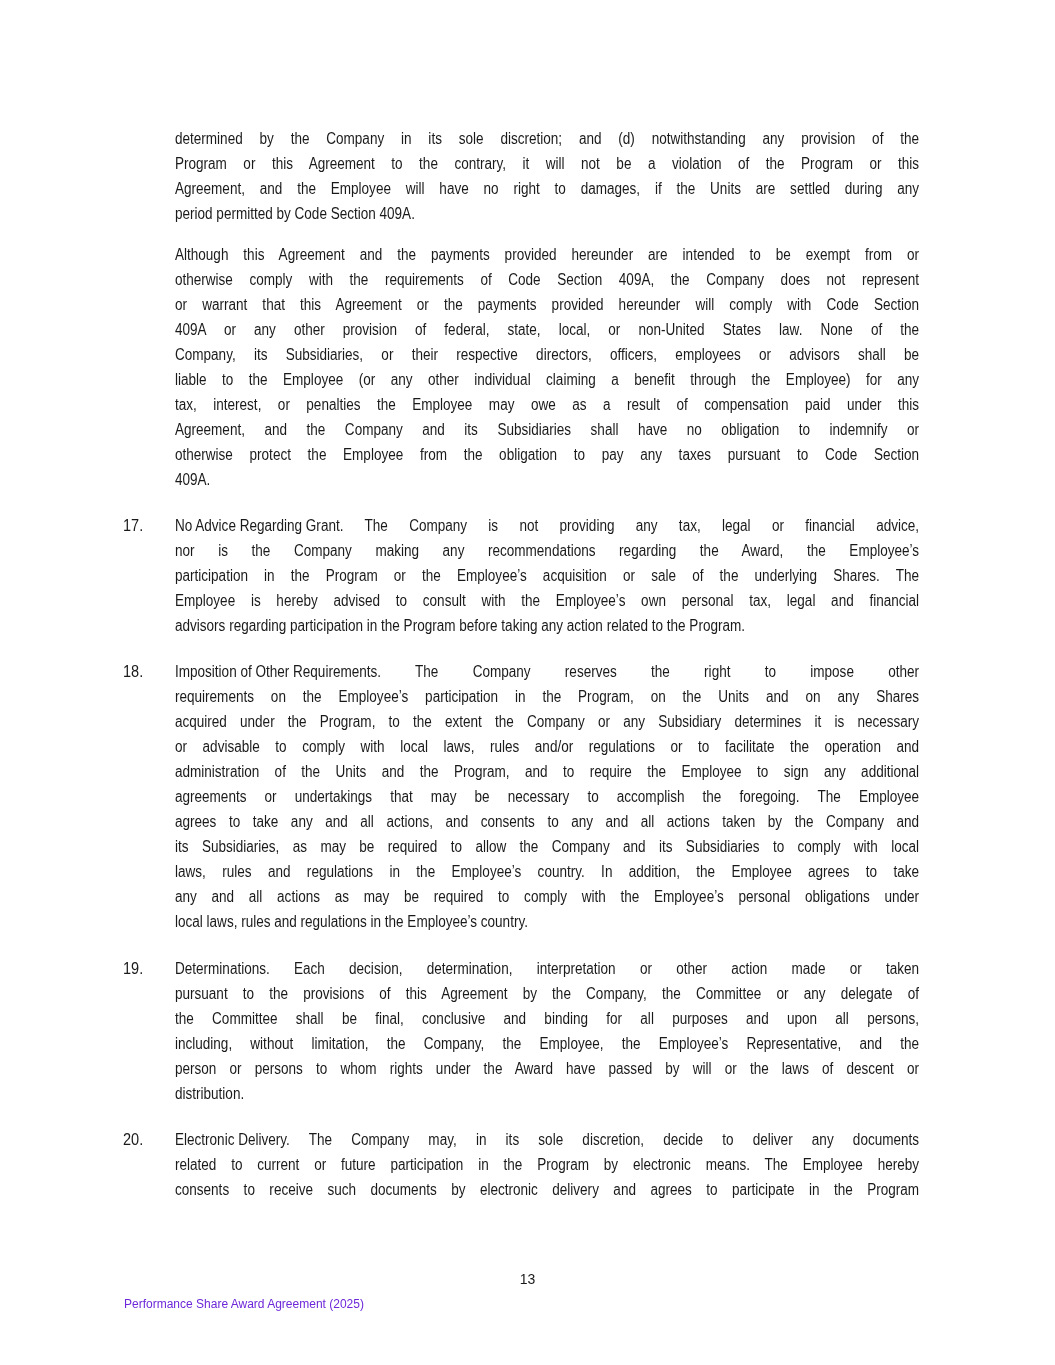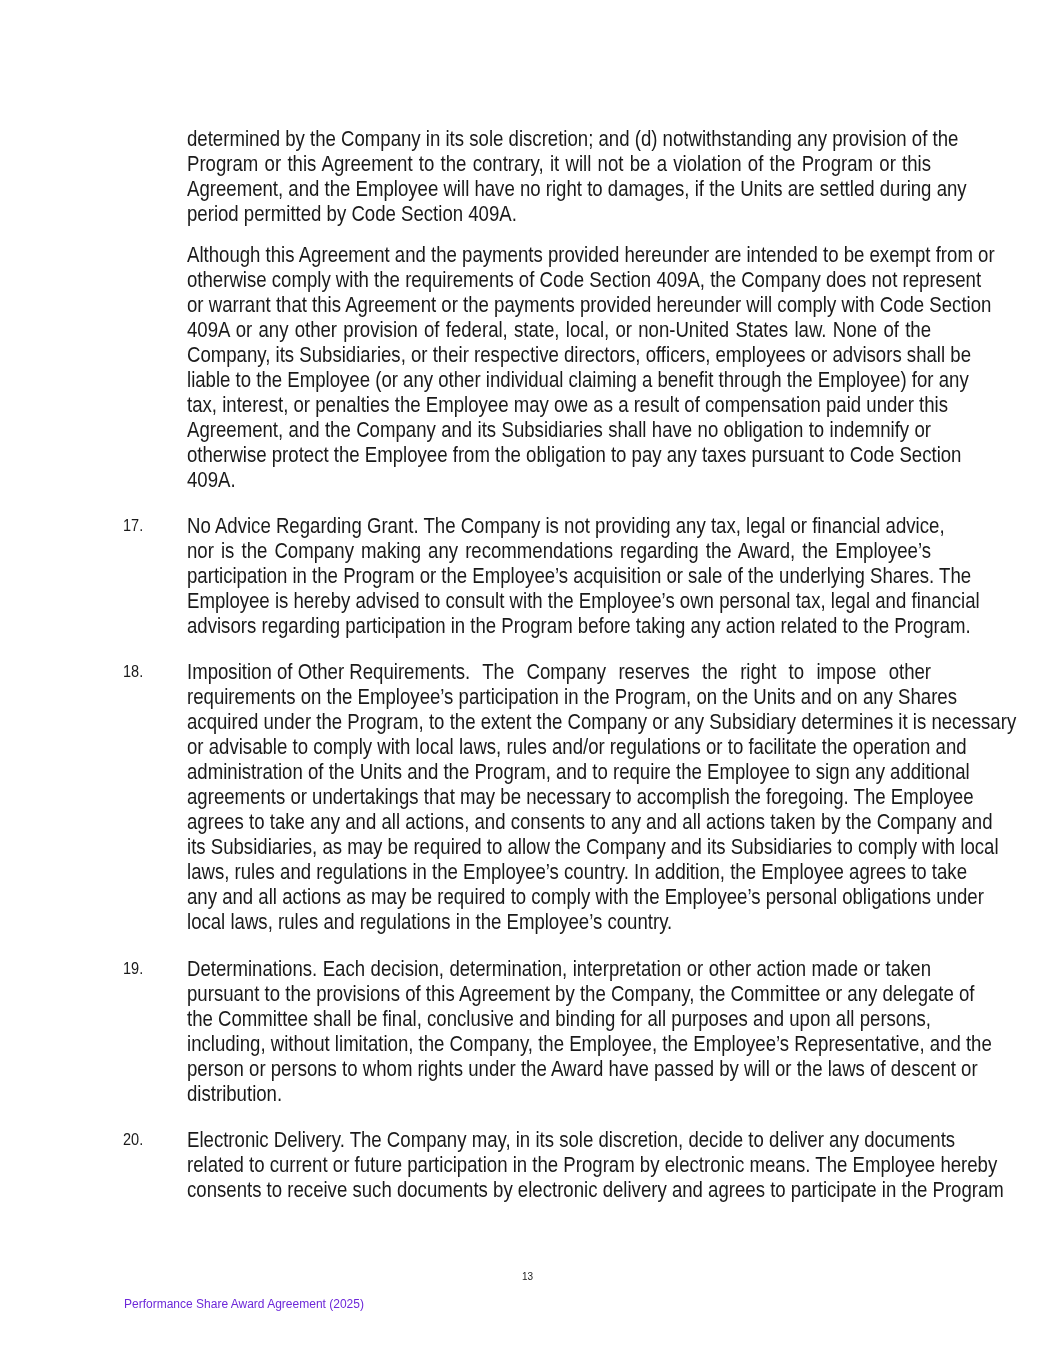--- a/index.html
+++ b/index.html
@@ -1,25 +1,25 @@
 <!DOCTYPE html>
 <html><head>
 <meta charset="utf-8">
 <style>
   html, body { margin: 0; padding: 0; background: #ffffff; }
   body { width: 1055px; height: 1365px; position: relative; overflow: hidden; }
   .page { position: absolute; left: 0; top: 0; width: 1055px; height: 1365px; background: #ffffff; color: #1a1a1a; }
   .line {
     position: absolute;
-    left: 187px;
+    left: 175px;
     height: 25px;
     width: 744px;
     white-space: nowrap;
     font-family: "Liberation Sans", sans-serif;
-    font-size: 22px;
+    font-size: 16px;
     line-height: 25px;
   }
   .line .inner {
     display: block;
     width: 880px;              
     transform-origin: 0 0;
     transform: scaleX(0.8455); 
     text-align: justify;
     text-align-last: justify;
   }
@@ -31,21 +31,21 @@
     font-size: 17.2px;
     line-height: 25px;
     height: 25px;
     transform-origin: 0 0;
     transform: scaleX(0.8455);
     white-space: nowrap;
   }
   .heading { font-stretch: normal; display: inline-block; transform-origin: 0 0; }
   .page-number {
     position: absolute; left: 0; width: 1055px; top: 1271px; text-align: center;
-    font-family: "Liberation Sans", sans-serif; font-size: 10px; color: #1a1a1a;
+    font-family: "Liberation Sans", sans-serif; font-size: 14px; color: #1a1a1a;
   }
   .footer {
     position: absolute; left: 124px; top: 1297px;
     font-family: "Liberation Sans", sans-serif; font-size: 12px; color: #6d28d9;
   }
 </style>
 </head>
 <body>
 
 <div class="page">

